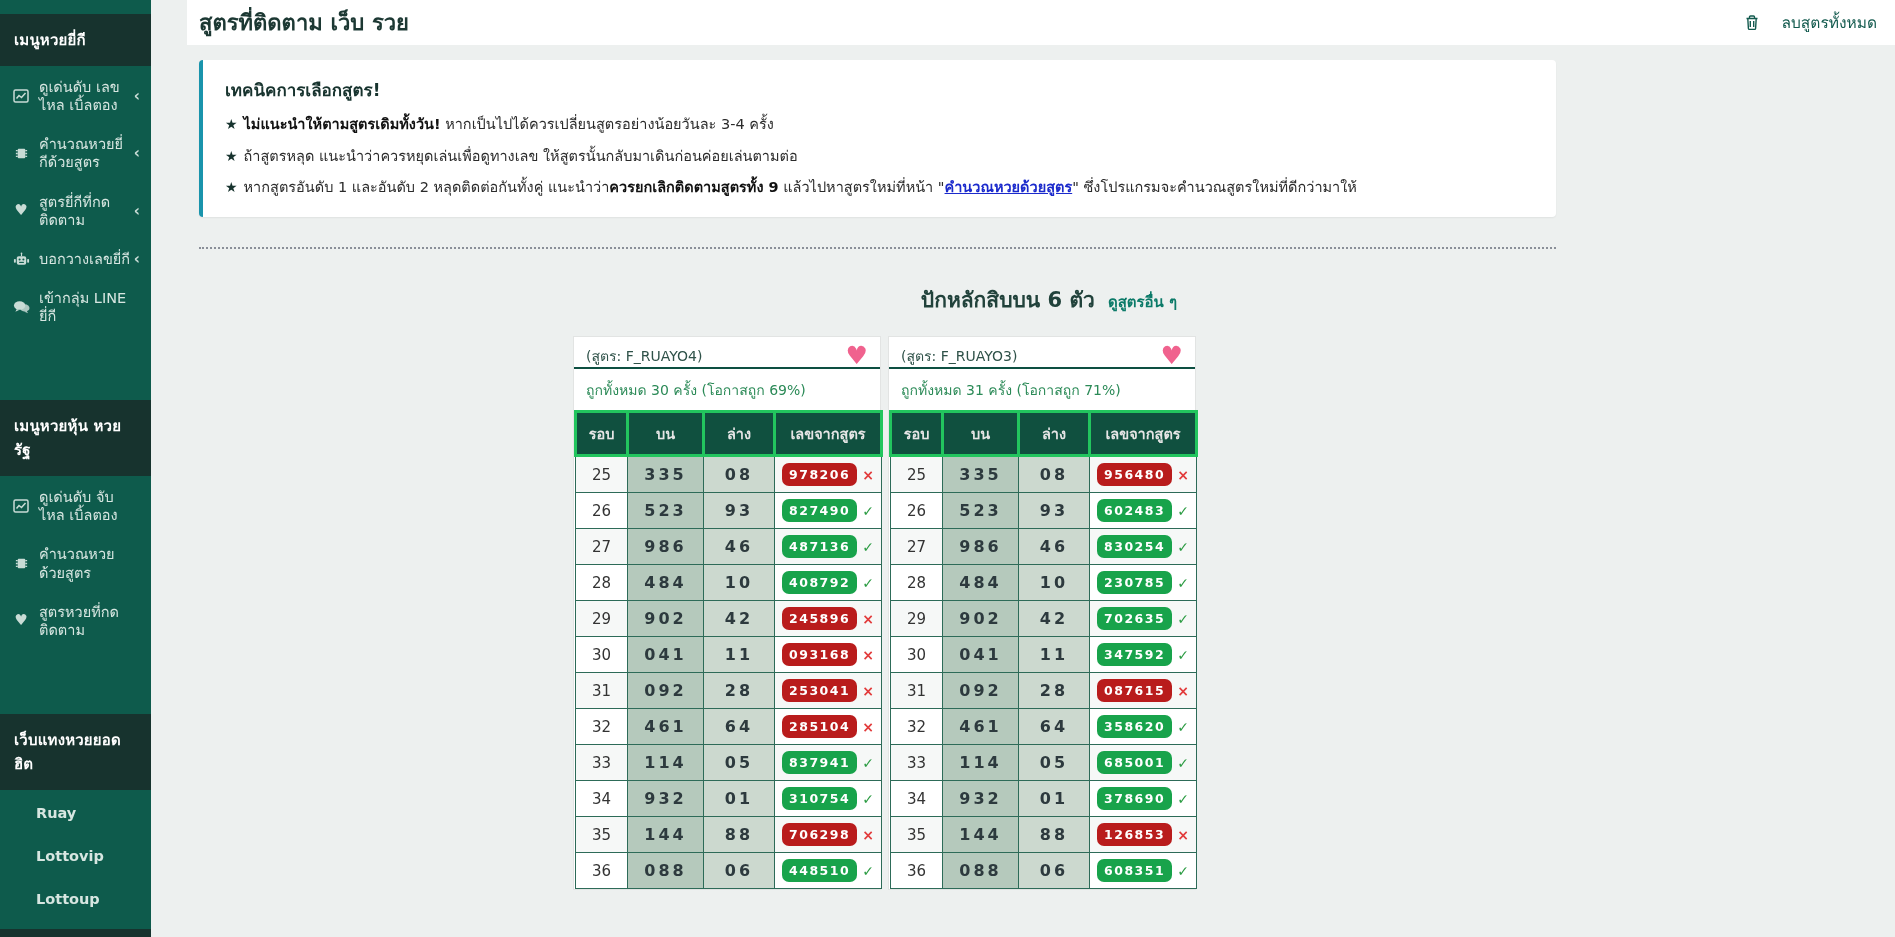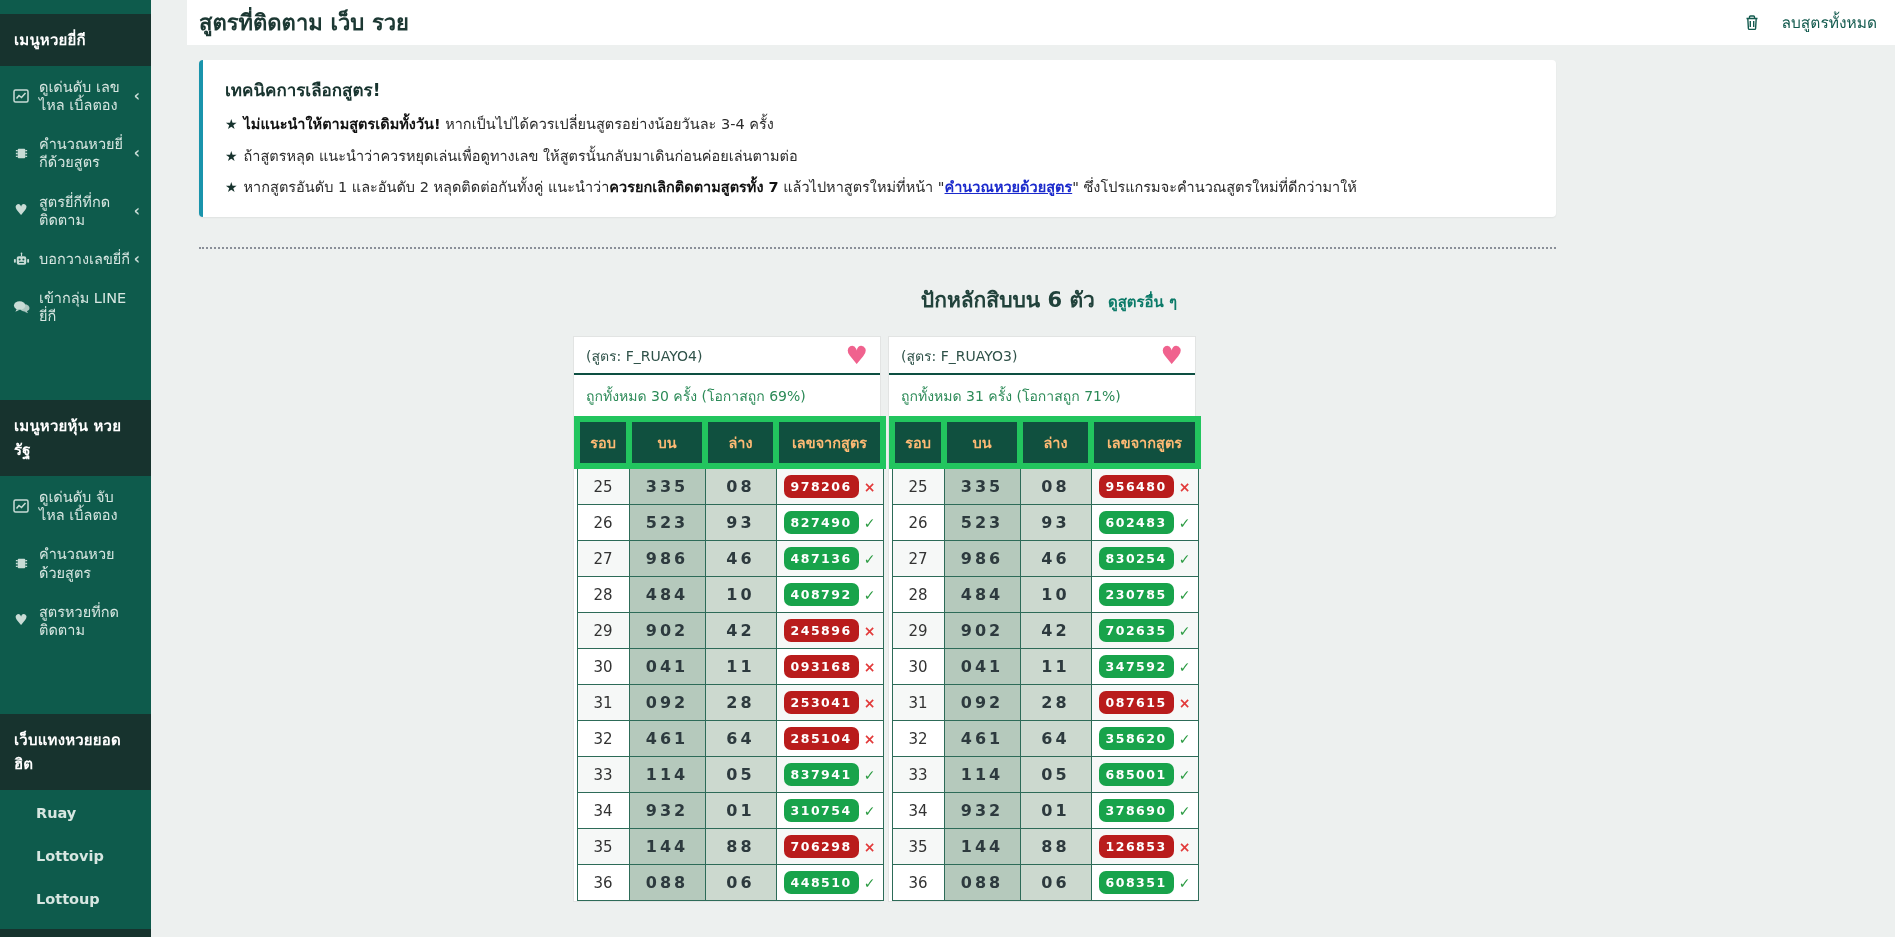--- a/index.html
+++ b/index.html
@@ -35,27 +35,27 @@
   .tip-link { color:#1B2ACC; font-weight:bold; text-decoration:underline; cursor:pointer; }
 
   .dotted-divider { width:1357px; border-top:2px dotted #8A8F98; margin:30px 0 26px; }
 
   .section-title-row { width:1700px; text-align:center; margin-top:34px; }
   .section-title { font-size:21px; font-weight:bold; color:#21423B; }
   .more-link { font-size:15px; font-weight:bold; color:#0B7A68; margin-left:8px; cursor:pointer; }
 
   .cards-row { display:flex; gap:7px; margin-left:374px; margin-top:20px; }
   .fcard { width:308px; background:#fff; border:1px solid #E2E4E3; flex:0 0 308px; }
-  .fcard-header { display:flex; align-items:center; justify-content:space-between; padding:8px 12px 6px; border-bottom:2px solid #0D4F41; }
+  .fcard-header { display:flex; align-items:center; justify-content:space-between; padding:8px 12px 0; border-bottom:2px solid #0D4F41; }
   .fcard-title { font-size:14px; color:#2F5249; font-weight:500; }
   .heart { color:#F0628E; font-size:25px; line-height:20px; cursor:pointer; }
   .fcard-stats { padding:10px 12px 9px; font-size:14px; color:#2B8A57; }
 
   table.ftable { width:100%; border-collapse:collapse; table-layout:fixed; }
-  .ftable th { background:#10503F; color:#fdba74; font-size:14.5px; font-weight:bold; padding:9px 4px; border:6px solid #22c55e; }
+  .ftable th { background:#10503F; color:#e5e5e5; font-size:14.5px; font-weight:bold; padding:9px 4px; border:3px solid #22c55e; }
   .ftable td { border:1px solid #2D6B58; padding:6px 4px; font-size:15px; text-align:center; height:33px; }
   .ftable col.c-round { width:52px; } .ftable col.c-top { width:76px; }
   .ftable col.c-bottom { width:71px; } .ftable col.c-num { width:107px; }
   td.cell-round { color:#333; background:#fff; }
   td.cell-top { background:#B5C9BC; font-weight:bold; color:#2D3A3E; letter-spacing:3px; font-size:16px; }
   td.cell-bottom { background:#CCD9CF; font-weight:bold; color:#2D3A3E; letter-spacing:3px; font-size:16px; }
   td.cell-num { text-align:left; padding-left:7px; background:#fff; }
   tr.odd td.cell-round, tr.odd td.cell-num { background:#F6F8F7; }
   .badge { display:inline-block; min-width:64px; text-align:center; padding:4px 7px; border-radius:7px; color:#fff; font-weight:bold; font-size:12.5px; letter-spacing:1.5px; vertical-align:middle; }
   .badge.hit { background:#18A34B; }
@@ -188,21 +188,21 @@
     </button>
   </div>
 
   <div class="content">
 
     <section class="tips-card">
       <div class="tips-heading">เทคนิคการเลือกสูตร!</div>
       <div id="tips-list">
           <div class="tip-line"><span class="tip-star">★</span><b>ไม่แนะนำให้ตามสูตรเดิมทั้งวัน!</b><span> หากเป็นไปได้ควรเปลี่ยนสูตรอย่างน้อยวันละ 3-4 ครั้ง</span></div>
           <div class="tip-line"><span class="tip-star">★</span><span>ถ้าสูตรหลุด แนะนำว่าควรหยุดเล่นเพื่อดูทางเลข ให้สูตรนั้นกลับมาเดินก่อนค่อยเล่นตามต่อ</span></div>
-          <div class="tip-line"><span class="tip-star">★</span><span>หากสูตรอันดับ 1 และอันดับ 2 หลุดติดต่อกันทั้งคู่ แนะนำว่า</span><b>ควรยกเลิกติดตามสูตรทั้ง 7</b><span> แล้วไปหาสูตรใหม่ที่หน้า "</span><span class="tip-link">คำนวณหวยด้วยสูตร</span><span>" ซึ่งโปรแกรมจะคำนวณสูตรใหม่ที่ดีกว่ามาให้</span></div>
+          <div class="tip-line"><span class="tip-star">★</span><span>หากสูตรอันดับ 1 และอันดับ 2 หลุดติดต่อกันทั้งคู่ แนะนำว่า</span><b>ควรยกเลิกติดตามสูตรทั้ง 9</b><span> แล้วไปหาสูตรใหม่ที่หน้า "</span><span class="tip-link">คำนวณหวยด้วยสูตร</span><span>" ซึ่งโปรแกรมจะคำนวณสูตรใหม่ที่ดีกว่ามาให้</span></div>
         </div>
     </section>
 
     <div class="dotted-divider"></div>
 
     <div class="section-title-row">
       <span class="section-title">ปักหลักสิบบน 6 ตัว</span>
       <span class="more-link">ดูสูตรอื่น ๆ</span>
     </div>
 

